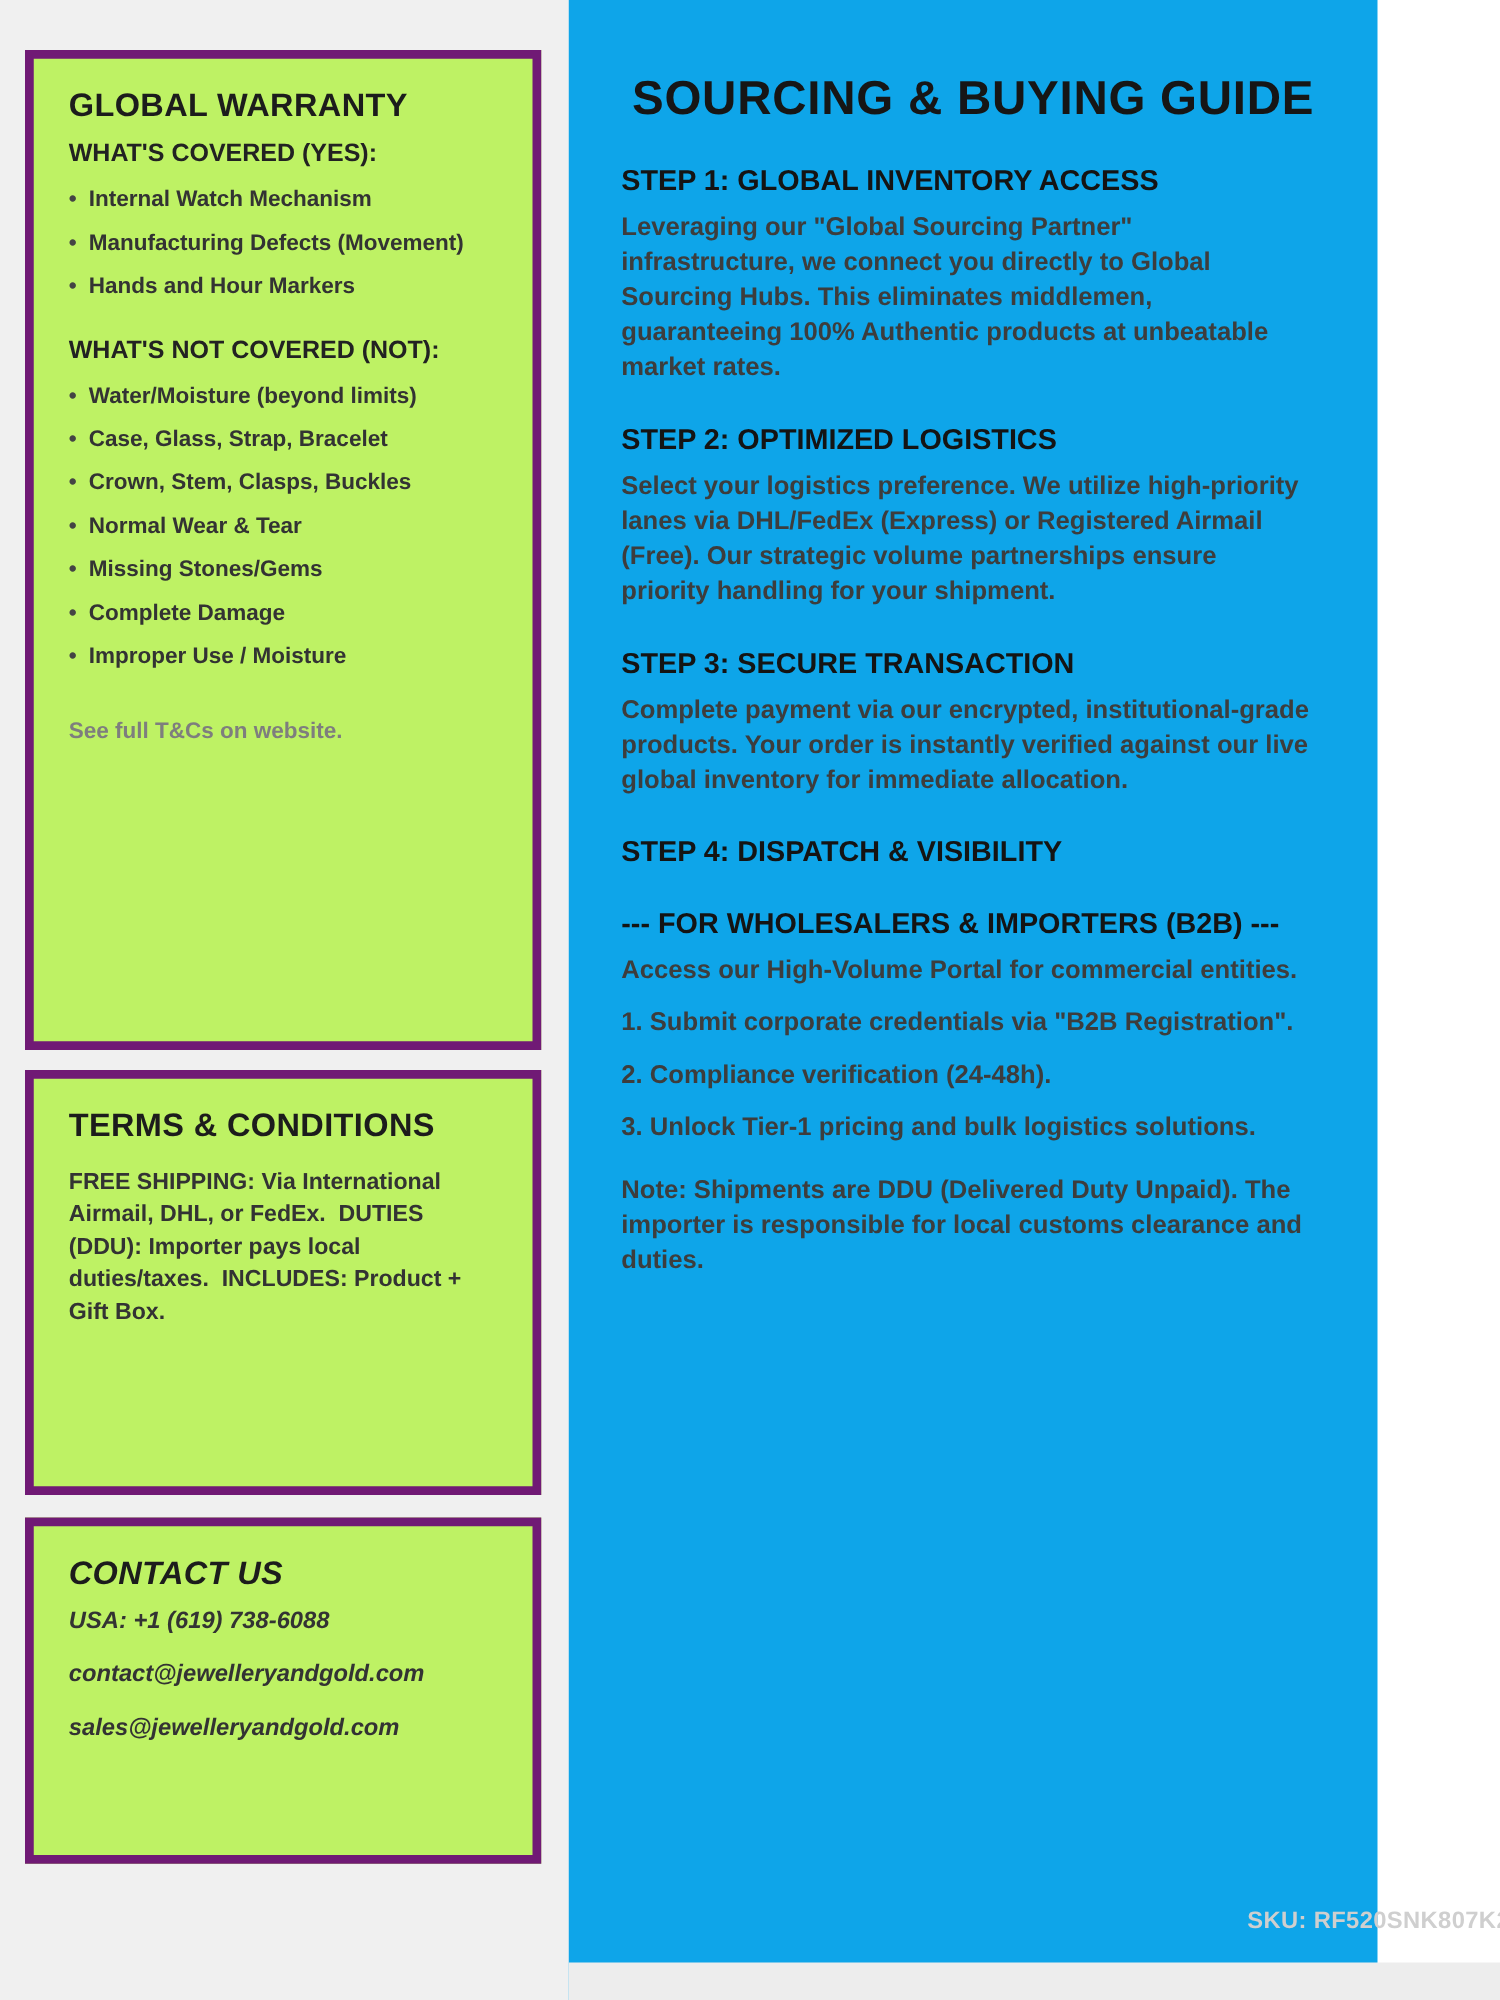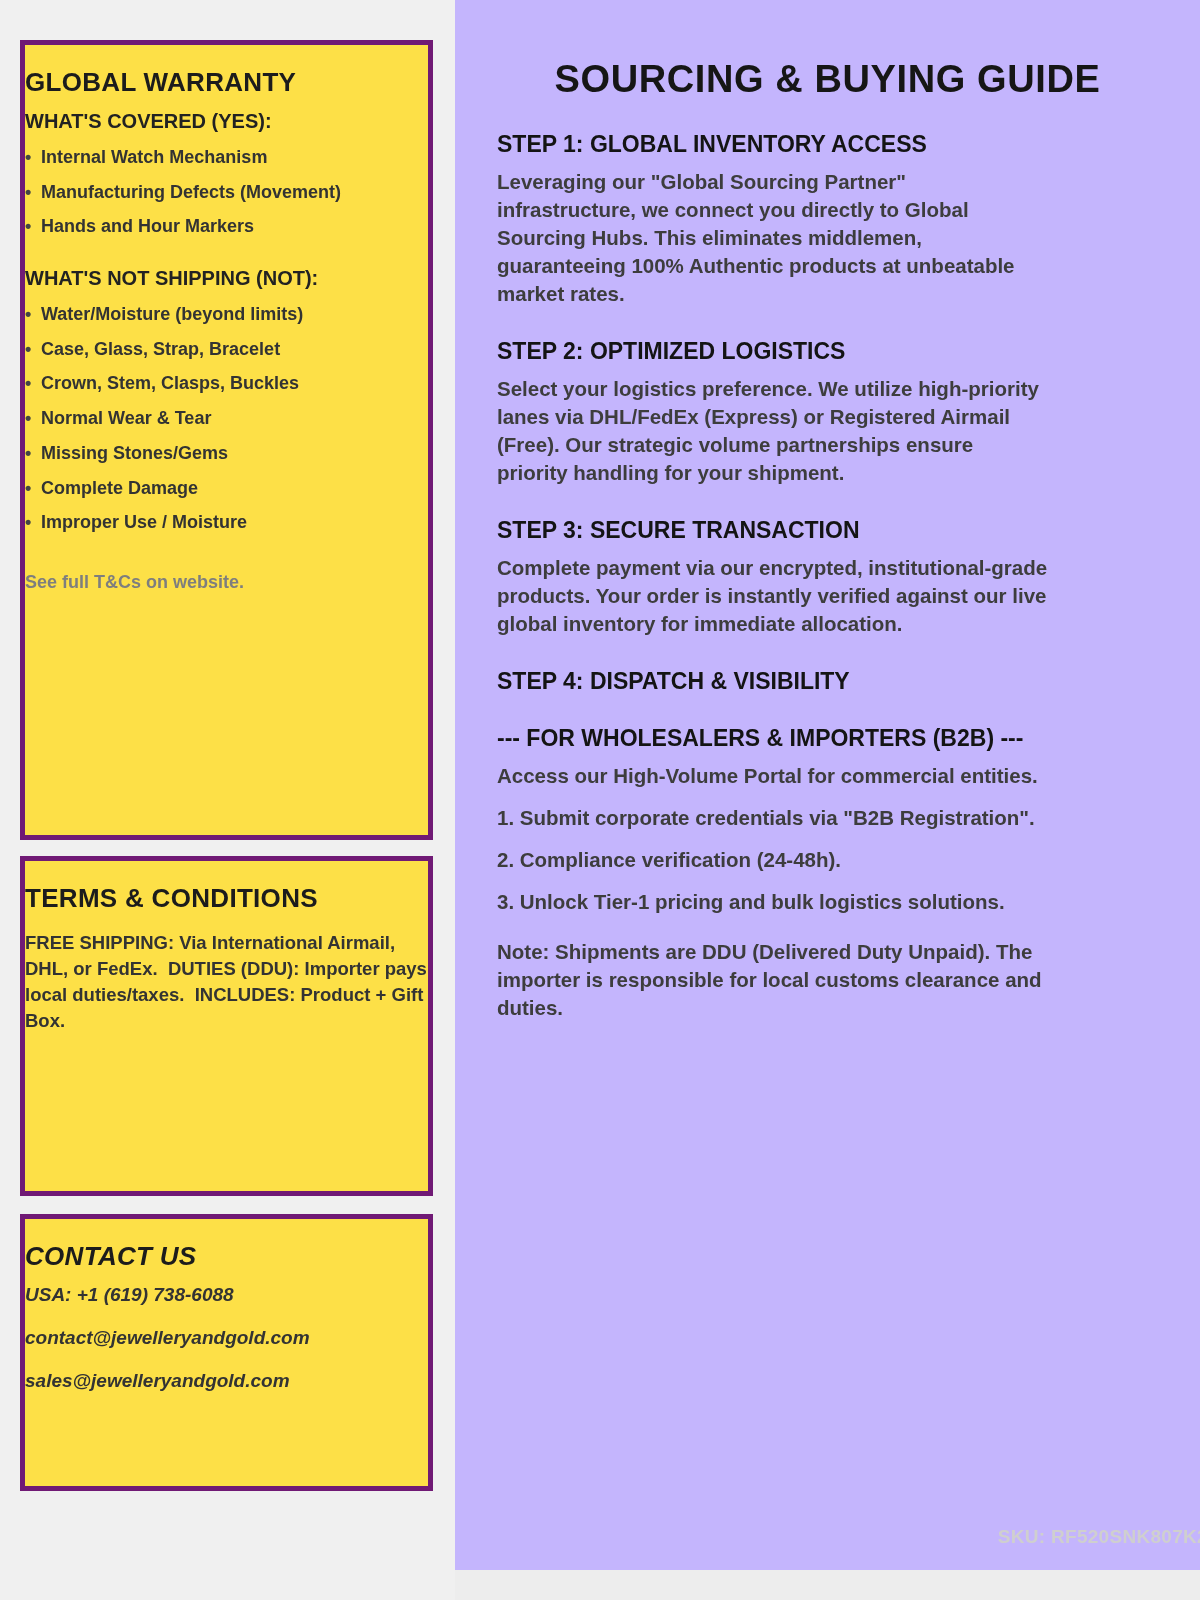--- a/index.html
+++ b/index.html
@@ -20,24 +20,24 @@
   .sidebar {
     position: absolute;
     left: 0; top: 0;
     width: 455px;
     height: 1600px;
     background: #f0f0f0;
     box-sizing: border-box;
     padding: 40px 22px 0 20px;
   }
   .panel {
-    background: #fde047;
-    border: 5px solid #701a75;
+    background: #bef264;
+    border: 7px solid #701a75;
     box-sizing: border-box;
-    padding: 22px 0;
+    padding: 22px 28px;
   }
   .panel-warranty { height: 800px; margin-bottom: 16px; }
   .panel-terms    { height: 340px; margin-bottom: 18px; }
   .panel-contact  { height: 277px; font-style: italic; }
 
   .panel-title {
     margin: 0 0 12px 0;
     font-size: 26px;
     font-weight: 800;
     color: #1c1c1c;
@@ -87,25 +87,25 @@
     margin: 0 0 21px 0;
     font-size: 19px;
     font-weight: 700;
     color: #333333;
   }
 
   
   .main {
     position: absolute;
     left: 455px; top: 0;
-    width: 745px;
+    width: 647px;
     height: 1600px;
     box-sizing: border-box;
     padding: 58px 0 0 42px;
-    background: #c4b5fd;
+    background: #0ea5e9;
   }
   .main-title {
     margin: 0 42px 6px 0;
     text-align: center;
     font-size: 38px;
     font-weight: 800;
     color: #161616;
     letter-spacing: 0.6px;
   }
   .section h2 {
@@ -153,21 +153,21 @@
     <div class="panel panel-warranty">
       <h1 class="panel-title">GLOBAL WARRANTY</h1>
 
       <div class="sub-head">WHAT'S COVERED (YES):</div>
       <ul class="bullet-list">
         <li>Internal Watch Mechanism</li>
         <li>Manufacturing Defects (Movement)</li>
         <li>Hands and Hour Markers</li>
       </ul>
 
-      <div class="sub-head">WHAT'S NOT SHIPPING (NOT):</div>
+      <div class="sub-head">WHAT'S NOT COVERED (NOT):</div>
       <ul class="bullet-list">
         <li>Water/Moisture (beyond limits)</li>
         <li>Case, Glass, Strap, Bracelet</li>
         <li>Crown, Stem, Clasps, Buckles</li>
         <li>Normal Wear &amp; Tear</li>
         <li>Missing Stones/Gems</li>
         <li>Complete Damage</li>
         <li>Improper Use / Moisture</li>
       </ul>
 

